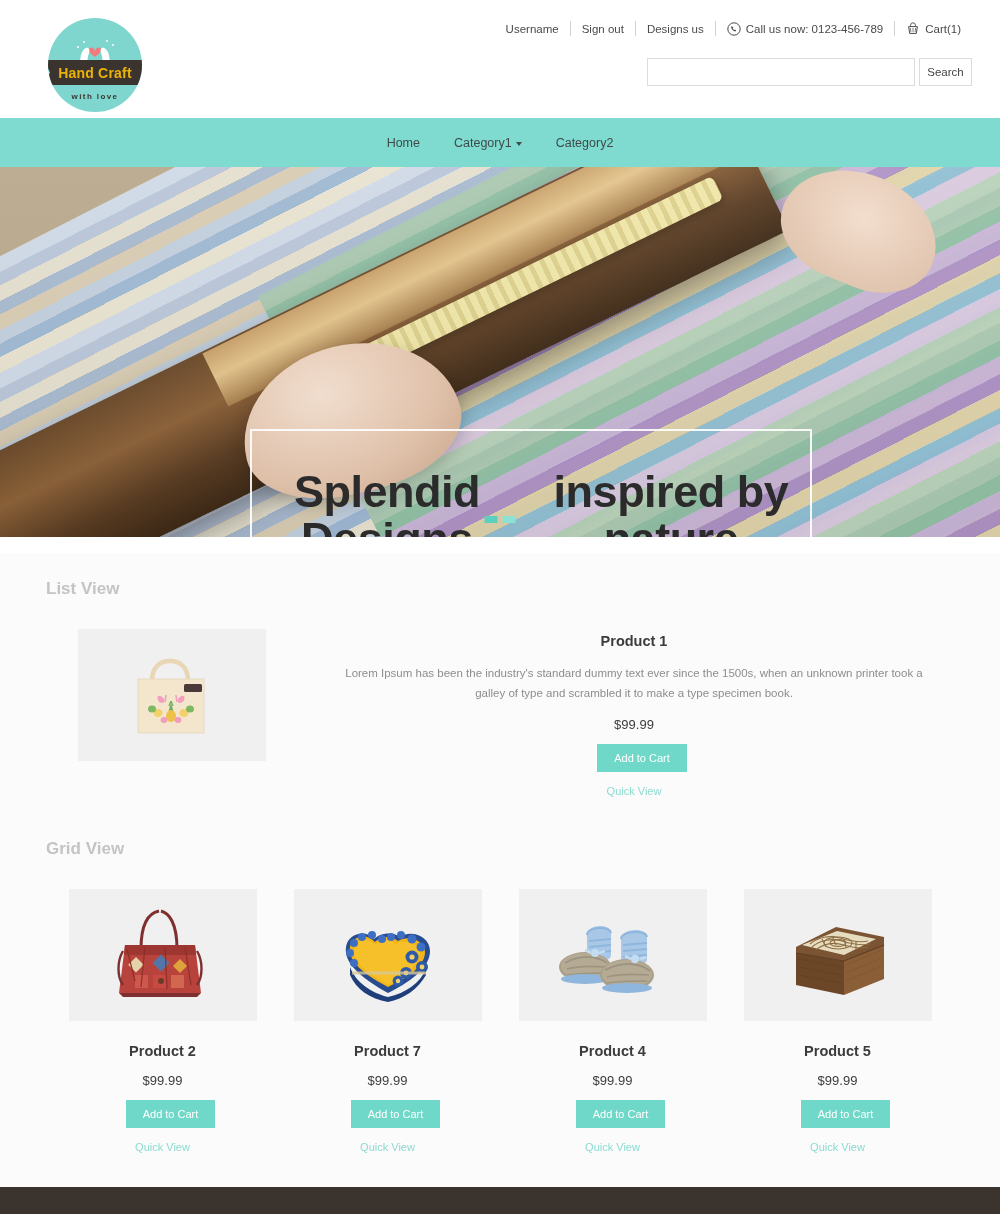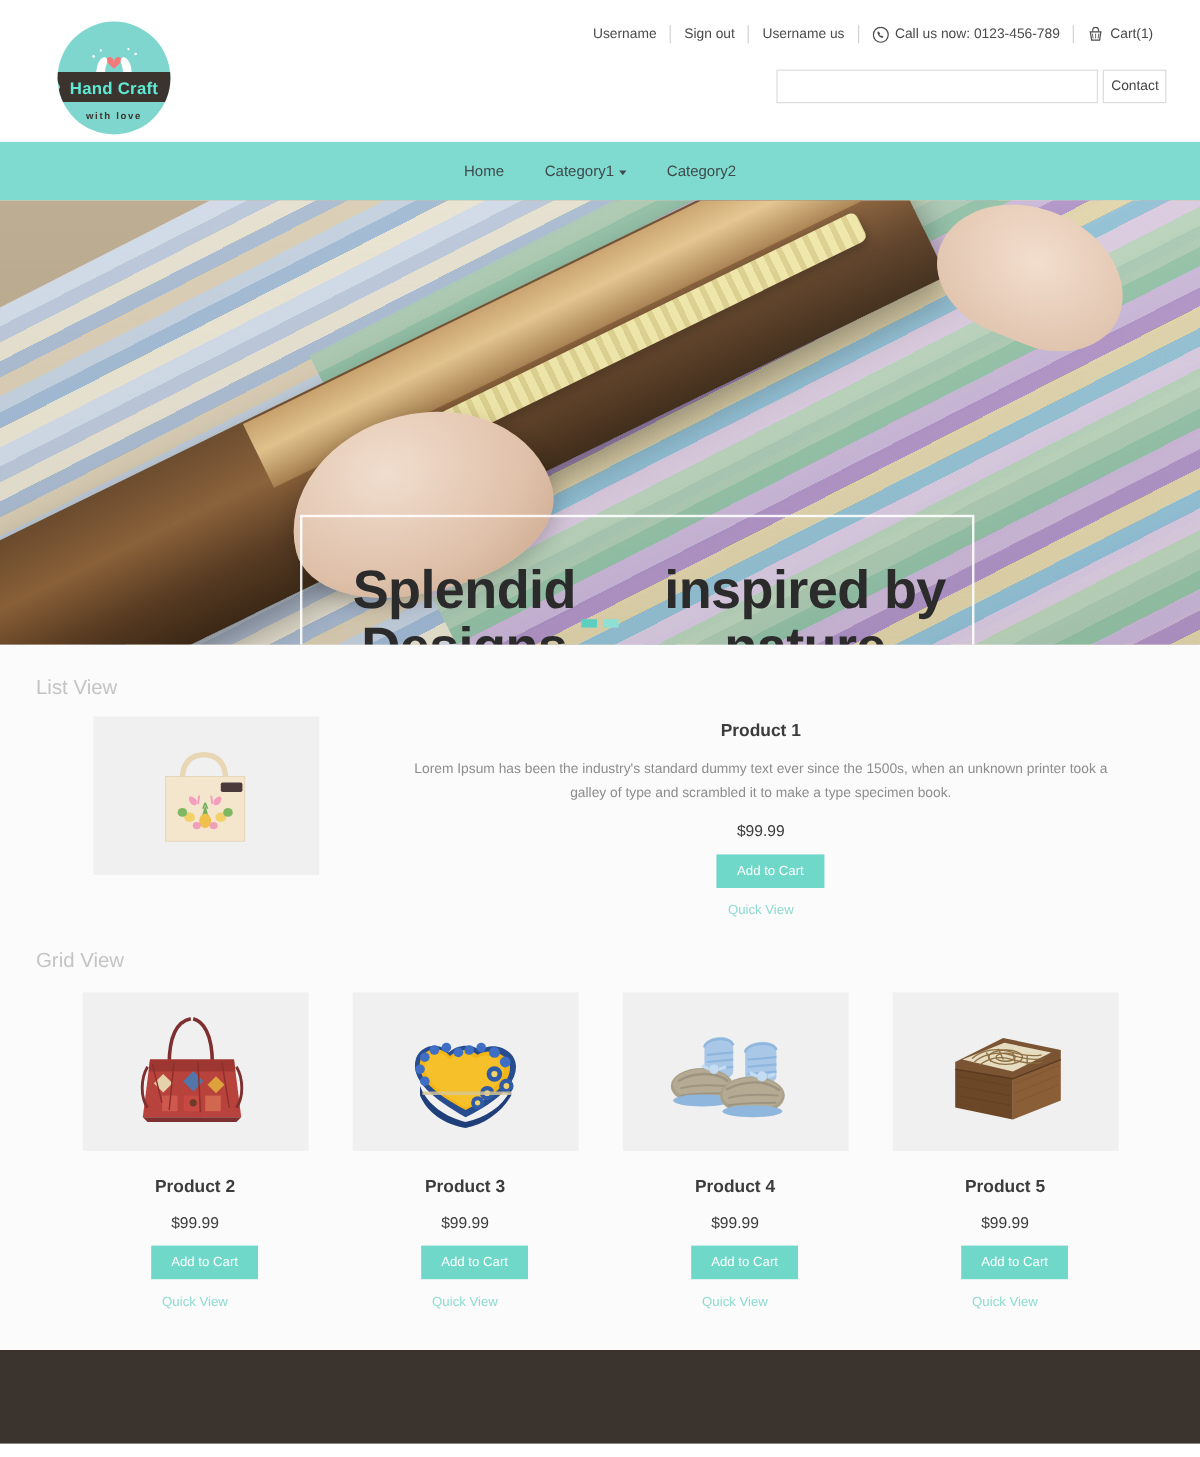--- a/index.html
+++ b/index.html
@@ -46,21 +46,21 @@
     top: 42px;
     width: 102px;
     height: 25px;
     background: #3b342e;
     display: flex;
     align-items: center;
     justify-content: center;
     clip-path: polygon(0% 0%, 100% 0%, 100% 100%, 0% 100%, 6% 50%);
   }
   .logo-ribbon span {
-    color: #5eead4;
+    color: #eab308;
     font-size: 14px;
     font-weight: bold;
     letter-spacing: 0.2px;
     white-space: nowrap;
   }
   .logo-sub {
     position: absolute;
     left: 0; top: 74px;
     width: 94px;
     text-align: center;
@@ -278,23 +278,23 @@
   }
   .hero-dots i.off { background: #8fe0d4; }
 
   
   .main { background: #fbfbfb; padding: 0 0 34px; }
   .container { width: 940px; margin: 0 auto; }
 
   .section-title {
     font-size: 17px;
     color: #c4c4c4;
-    font-weight: normal;
+    font-weight: bold;
     padding: 26px 0 14px;
-    margin: 0;
+    margin: 16px;
   }
 
   
   .list-row { display: flex; align-items: flex-start; }
   .list-thumb {
     width: 188px; height: 132px;
     background: #f0f0f0;
     flex: 0 0 188px;
     margin-left: 48px;
     position: relative;
@@ -421,21 +421,21 @@
   <div class="top-links">
     <a href="#">
         <span>Username</span>
       </a>
     <span class="sep"></span>
     <a href="#">
         <span>Sign out</span>
       </a>
     <span class="sep"></span>
     <a href="#">
-        <span>Username us</span>
+        <span>Designs us</span>
       </a>
     <span class="sep"></span>
     <a href="#">
       <svg class="ico" width="14" height="14" viewBox="0 0 14 14">
         <circle cx="7" cy="7" r="6.2" fill="none" stroke="#4a4a4a" stroke-width="1"></circle>
         <path d="M4.4 4.2 C4 5 4.3 6.4 5.2 7.6 C6.1 8.8 7.4 9.6 8.3 9.6 L9.2 8.6 L7.9 7.6 L7.2 8.1 C6.7 7.8 6.1 7.1 5.8 6.5 L6.4 5.9 L5.4 4.5 Z" fill="#4a4a4a"></path>
       </svg>
       <span>Call us now: 0123-456-789</span>
     </a>
     <span class="sep"></span>
@@ -444,21 +444,21 @@
         <path d="M4.6 4.2 L4.6 3.2 A2.4 2.4 0 0 1 9.4 3.2 L9.4 4.2" fill="none" stroke="#4a4a4a" stroke-width="0.9"></path>
         <path d="M2.6 4.6 L11.4 4.6 L10.3 11.4 L3.7 11.4 Z" fill="none" stroke="#4a4a4a" stroke-width="1"></path>
         <path d="M4.3 6 L4.9 10 M7 6 L7 10 M9.7 6 L9.1 10" stroke="#4a4a4a" stroke-width="0.7"></path>
       </svg>
       <span>Cart(1)</span>
     </a>
   </div>
 
   <div class="search-row">
     <input class="search-input" type="text" value="" placeholder="" style="">
-    <button class="search-btn">Contact</button>
+    <button class="search-btn">Search</button>
   </div>
 </div>
 
 <nav class="nav">
   <a href="#">
     <span>Home</span>
   </a>
   <a href="#">
     <span>Category1</span>
     <i class="caret"></i>
@@ -588,21 +588,21 @@
                 <circle cx="128" cy="78" r="2.4" fill="#f0d26a"></circle>
               <circle cx="112" cy="84" r="6" fill="#2e5aa8"></circle>
                 <circle cx="112" cy="84" r="2.4" fill="#f0d26a"></circle>
               <circle cx="104" cy="92" r="5.4" fill="#2e5aa8"></circle>
                 <circle cx="104" cy="92" r="2.2" fill="#f0d26a"></circle>
             </g>
             <path d="M56 78 C62 94, 78 104, 94 108 C112 104, 126 94, 132 80 L132 86 C124 100, 110 110, 94 113 C76 110, 62 100, 56 86 Z" fill="#1f3f7a"></path>
             <path d="M58 84 L132 84" stroke="#d8c79a" stroke-width="3" opacity="0.8"></path>
           </svg>
         </div>
-        <p class="p-name">Product 3</p>
+        <p class="p-name">Product 7</p>
         <p class="p-price">$99.99</p>
         <button class="btn-cart">Add to Cart</button>
         <a href="#" class="quick">Quick View</a>
       </div>
 
       <div class="card">
         <div class="card-thumb">
           <svg class="art" viewBox="0 0 188 132">
             <rect width="188" height="132" fill="#f0f0f0"></rect>
             <g>

